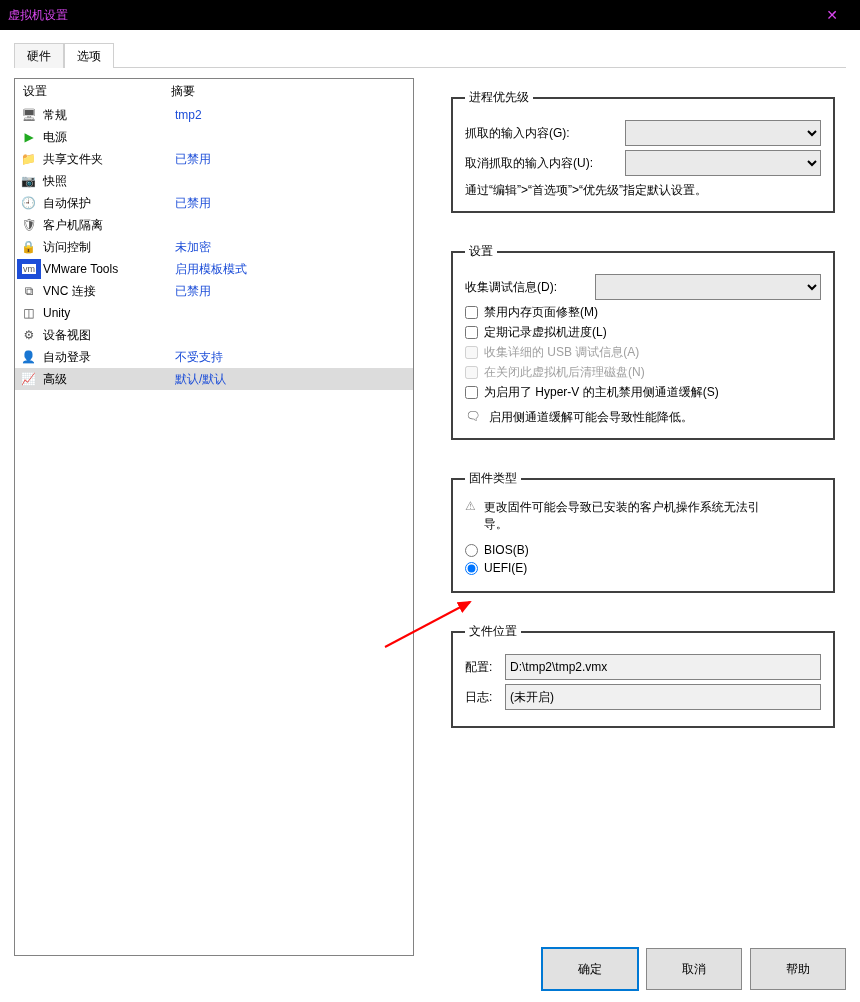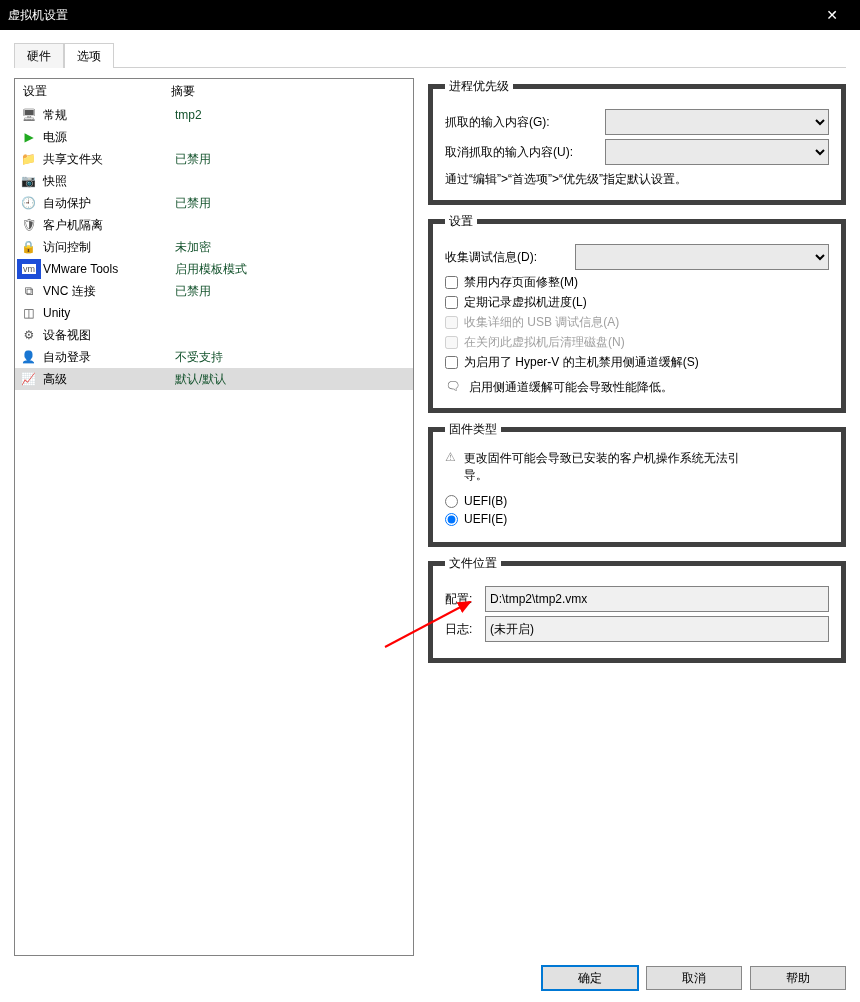--- a/index.html
+++ b/index.html
@@ -1,51 +1,51 @@
 <!DOCTYPE html>
 <html><head>
 <meta charset="utf-8">
 <style>
 html,body{margin:0;padding:0;width:860px;height:1002px;font-family:"Microsoft YaHei","Segoe UI",Tahoma,sans-serif;font-size:12px;color:#000;background:#fff;overflow:hidden}
 *{box-sizing:border-box}
-.titlebar{height:30px;background:#000;color:#ffffff;display:flex;align-items:center;padding:0 8px;justify-content:space-between}
+.titlebar{height:30px;background:#000;color:#d946ef;display:flex;align-items:center;padding:0 8px;justify-content:space-between}
 .titlebar .close{width:40px;text-align:center;font-size:14px;cursor:default}
 .content{padding:12px 14px 0 14px}
 .tabs{display:flex;border-bottom:1px solid #d0d0d0;height:26px}
 .tab{padding:4px 12px;border:1px solid transparent;border-bottom:none;margin-right:0px;cursor:default;position:relative;top:1px;background:#fff}
 .tab.active{border-color:#d0d0d0;background:#fff}
 .tab.inactive{background:#f5f5f5;border:1px solid #d0d0d0;border-bottom:none}
-.body{display:flex;gap:14px;padding-top:10px}
+.body{display:flex;gap:26px;padding-top:10px}
 .leftpane{flex:0 0 400px}
 .listbox{border:1px solid #828282;height:878px;overflow:auto}
 .listhdr{display:flex;font-weight:normal;padding:4px 8px 4px 8px}
 .listhdr .c1{flex:0 0 148px}
 .row{display:flex;align-items:center;padding:1px 6px;height:22px}
 .row.sel{background:#dcdcdc}
 .row .ic{width:16px;height:16px;margin-right:6px;display:flex;align-items:center;justify-content:center;color:#555}
 .row .nm{flex:0 0 132px}
-.row .sm{flex:1;color:#14532d}
+.row .sm{flex:1;color:#1d4ed8}
 .rightpane{flex:1;display:flex;flex-direction:column;gap:8px}
-fieldset{border:5px solid #404040;padding:10px 12px 12px 12px;margin:0}
+fieldset{border:2px solid #404040;padding:10px 12px 12px 12px;margin:11px}
 legend{padding:0 4px}
 .fr{display:flex;align-items:center;margin:4px 0}
 .fr label.lab{flex:0 0 160px}
 select,.txt{border:1px solid #828282;height:16px;padding:12px 4px;background:#e8e8e8;font-family:inherit;font-size:12px}
 select{flex:1;background:#eaeaea}
 .note{margin:6px 0 0 0}
 .chk{display:flex;align-items:center;margin:3px 0}
 .chk input{margin:0 6px 0 0}
 .chk.disabled{color:#a0a0a0}
 .radio{display:flex;align-items:center;margin:4px 0}
 .radio input{margin:0 6px 0 0}
 .subchk{margin-left:22px}
 .warn{display:flex;gap:8px;color:#000;margin:2px 0 10px 0}
 .warn .wi{color:#888}
 .btnrow{position:absolute;bottom:12px;right:14px;display:flex;gap:8px}
-button.std{width:96px;height:24px;border:1px solid #888;background:#e1e1e1;font-family:inherit;font-size:12px;cursor:default}
+button.std{width:96px;height:42px;border:1px solid #888;background:#e1e1e1;font-family:inherit;font-size:12px;cursor:default}
 button.std.primary{border:1px solid #0078d4;outline:1px solid #0078d4}
 .txt.ro{background:#f0f0f0;flex:1}
 .info{display:flex;gap:8px;margin-top:8px;align-items:flex-start}
 .info .ii{width:16px;text-align:center;color:#555}
 svg.arrow{position:absolute;pointer-events:none}
 .fl{display:flex;align-items:center;margin:4px 0}
 .fl .flab{flex:0 0 40px}
 </style>
 </head>
 <body>
@@ -187,21 +187,21 @@
       </fieldset>
 
       <fieldset>
         <legend>固件类型</legend>
         <div class="warn">
             <span class="wi">⚠</span>
             <span style="max-width:280px">更改固件可能会导致已安装的客户机操作系统无法引导。</span>
           </div>
         <div class="radio">
             <input type="radio" name="fw" style="">
-            <span>UEFI(B)</span>
+            <span>BIOS(B)</span>
           </div>
         <div class="radio">
             <input type="radio" name="fw" checked="" style="">
             <span>UEFI(E)</span>
           </div>
       </fieldset>
 
       <fieldset>
         <legend>文件位置</legend>
         <div class="fl">

